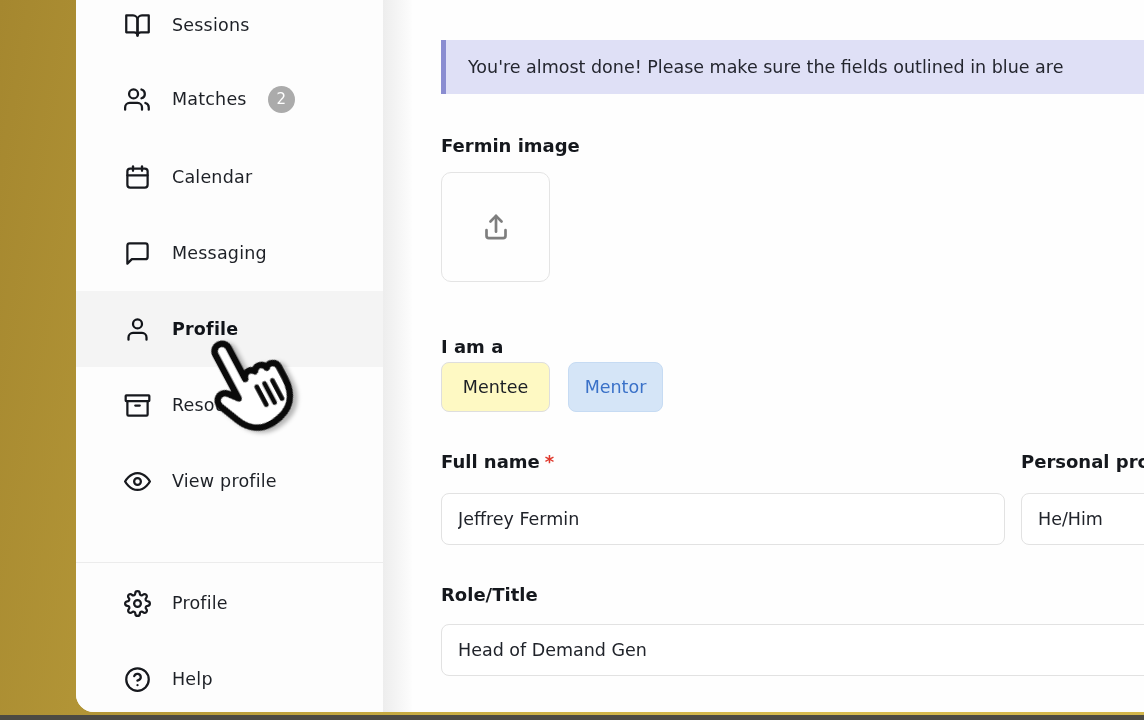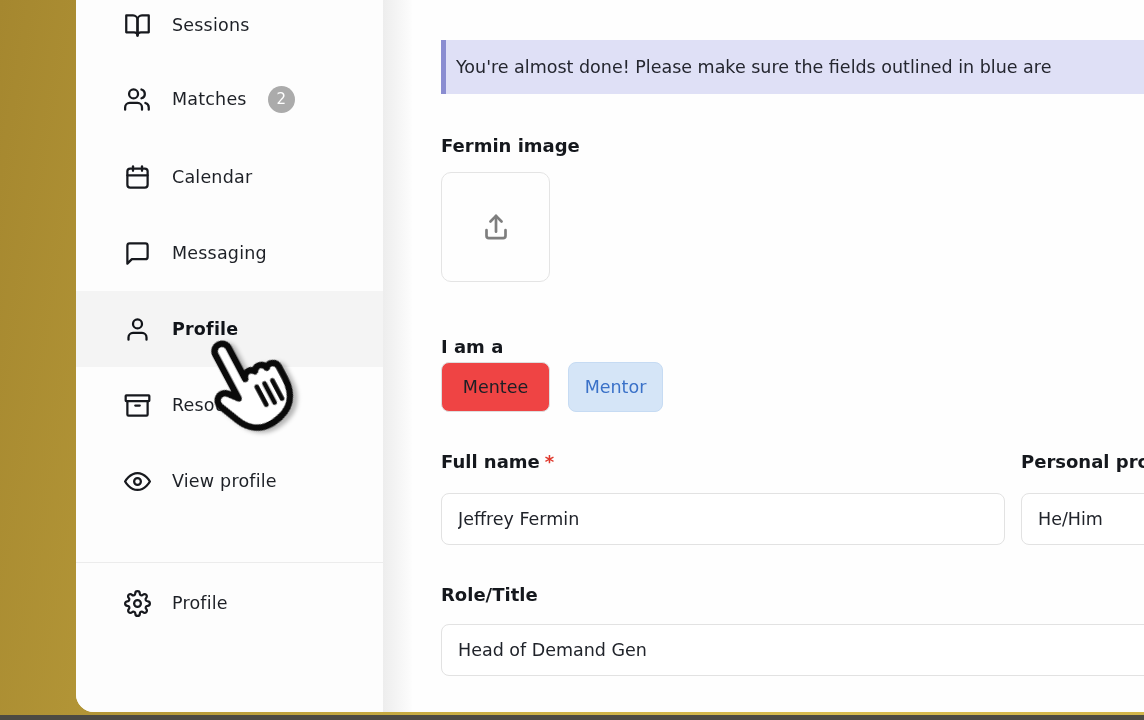--- a/index.html
+++ b/index.html
@@ -27,33 +27,33 @@
 
   
   .panel-gap { position:absolute; left:307px; top:0; width:29px; height:712px;
                background:linear-gradient(to right,#ededed 0%,#f4f4f4 45%,#fdfdfd 100%); }
 
   
   .main { position:absolute; left:336px; top:0; width:732px; height:712px; background:#fefefe; }
 
   .banner { position:absolute; left:29px; top:40px; width:703px; height:54px;
             background:#dfe0f6; border-left:5px solid #8a8dd1; display:flex; align-items:center; }
-  .banner-text { padding-left:10px; font-size:17.5px; color:#24262f; white-space:nowrap; }
+  .banner-text { padding-left:22px; font-size:17.5px; color:#24262f; white-space:nowrap; }
 
   .field-label { position:absolute; font-size:18px; font-weight:bold; color:#15181d; white-space:nowrap; }
   .req { color:#e03a2e; font-weight:bold; margin-left:5px; }
 
   .upload-box { position:absolute; left:29px; top:172px; width:109px; height:110px;
                 border:1.5px solid #e4e4e4; border-radius:10px; background:#fefefe;
                 display:flex; align-items:center; justify-content:center; cursor:pointer; }
   .upload-box svg { width:38px; height:38px; }
 
   .choice-btn { position:absolute; top:362px; height:50px; border-radius:8px; display:flex;
                 align-items:center; justify-content:center; font-size:17.5px; cursor:pointer; }
-  .choice-mentee { left:29px; width:109px; background:#ef4444; border:1.5px solid #dedede; color:#1c1f25; }
+  .choice-mentee { left:29px; width:109px; background:#fef9c3; border:1.5px solid #dedede; color:#1c1f25; }
   .choice-mentor { left:156px; width:95px; background:#d5e5f7; border:1.5px solid #c6dbf3; color:#3a71c8; }
 
   .text-input { position:absolute; height:52px; border:1.5px solid #e2e2e2; border-radius:8px;
                 background:#ffffff; font-family:"DejaVu Sans","Liberation Sans",sans-serif;
                 font-size:17.5px; color:#20232a; padding:11px 16px; outline:none; }
 
   
   .hand-cursor { position:absolute; left:196px; top:330px; width:108px; height:112px; z-index:60;
                  transform:rotate(-28deg); filter:drop-shadow(3px 4px 2px rgba(0,0,0,.28)); pointer-events:none; }
 </style>
@@ -129,20 +129,28 @@
       <div class="side-divider"></div>
 
       <div class="nav-row" style="top:565px">
         <svg viewBox="0 0 24 24" fill="none" stroke="#17191e" stroke-width="2" stroke-linecap="round" stroke-linejoin="round">
             <circle cx="12" cy="12" r="3"></circle>
             <path d="M19.4 15a1.65 1.65 0 0 0 .33 1.82l.06.06a2 2 0 0 1 0 2.83 2 2 0 0 1-2.83 0l-.06-.06a1.65 1.65 0 0 0-1.82-.33 1.65 1.65 0 0 0-1 1.51V21a2 2 0 0 1-2 2 2 2 0 0 1-2-2v-.09A1.65 1.65 0 0 0 9 19.4a1.65 1.65 0 0 0-1.82.33l-.06.06a2 2 0 0 1-2.83 0 2 2 0 0 1 0-2.83l.06-.06a1.65 1.65 0 0 0 .33-1.82 1.65 1.65 0 0 0-1.51-1H3a2 2 0 0 1-2-2 2 2 0 0 1 2-2h.09A1.65 1.65 0 0 0 4.6 9a1.65 1.65 0 0 0-.33-1.82l-.06-.06a2 2 0 0 1 0-2.83 2 2 0 0 1 2.83 0l.06.06a1.65 1.65 0 0 0 1.82.33H9a1.65 1.65 0 0 0 1-1.51V3a2 2 0 0 1 2-2 2 2 0 0 1 2 2v.09a1.65 1.65 0 0 0 1 1.51 1.65 1.65 0 0 0 1.82-.33l.06-.06a2 2 0 0 1 2.83 0 2 2 0 0 1 0 2.83l-.06.06a1.65 1.65 0 0 0-.33 1.82V9a1.65 1.65 0 0 0 1.51 1H21a2 2 0 0 1 2 2 2 2 0 0 1-2 2h-.09a1.65 1.65 0 0 0-1.51 1z"></path>
           </svg>
         <span class="nav-label">Profile</span>
       </div>
 
+      <div class="nav-row" style="top:641px">
+        <svg viewBox="0 0 24 24" fill="none" stroke="#17191e" stroke-width="2" stroke-linecap="round" stroke-linejoin="round">
+            <circle cx="12" cy="12" r="10"></circle>
+            <path d="M9.09 9a3 3 0 0 1 5.83 1c0 2-3 3-3 3"></path>
+            <line x1="12" y1="17" x2="12.01" y2="17"></line>
+          </svg>
+        <span class="nav-label">Help</span>
+      </div>
     </nav>
 
     <div class="panel-gap"></div>
 
     <main class="main">
 
       <div class="banner">
         <span class="banner-text">You're almost done! Please make sure the fields outlined in blue are</span>
       </div>
 

